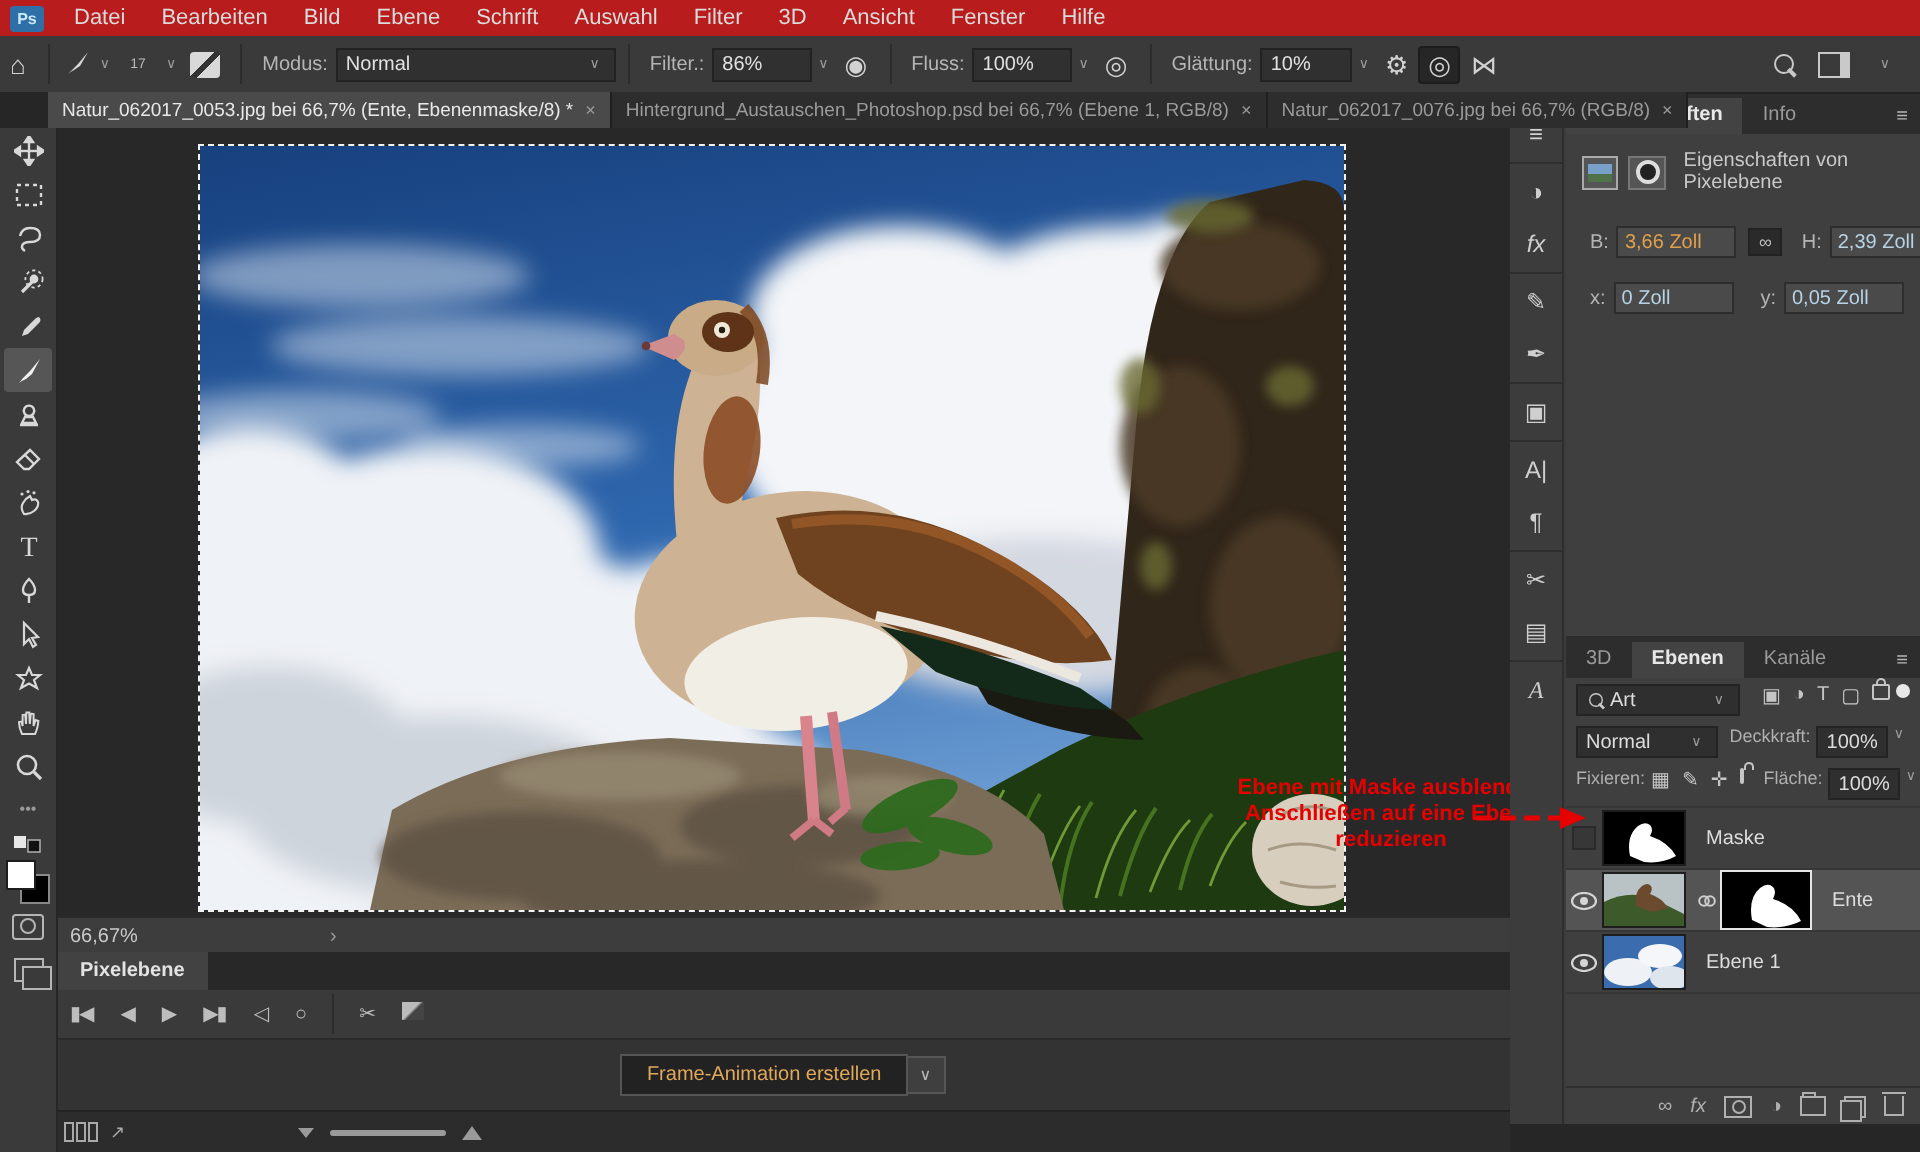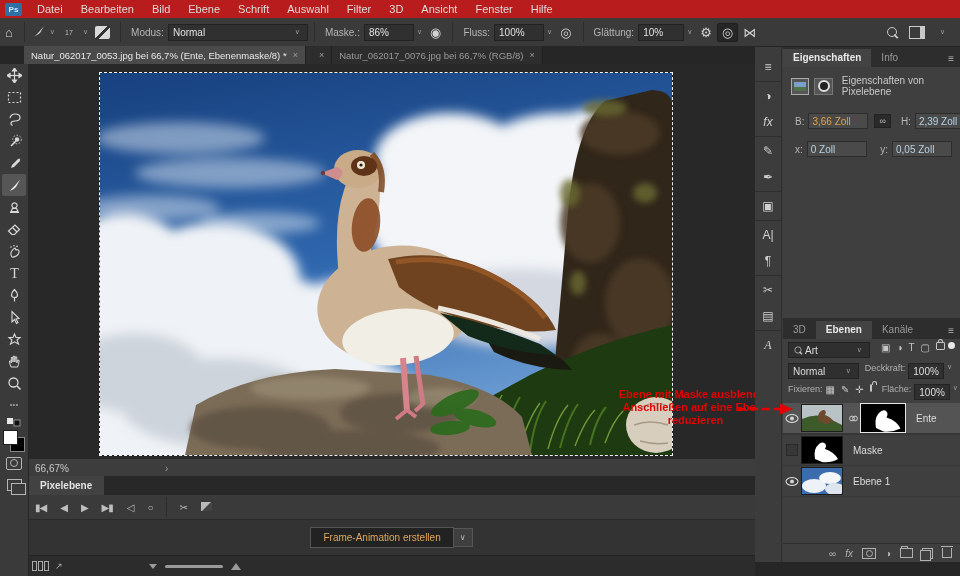--- a/index.html
+++ b/index.html
@@ -159,21 +159,21 @@
   </span>
   <span class="chev">∨</span>
   <span class="togglepanel"></span>
   <span class="obsep"></span>
   <span class="plabel">Modus:</span>
   <span class="field" style="width:130px">
     <span>Normal</span>
     <span class="chev" style="margin-left:auto">∨</span>
   </span>
   <span class="obsep"></span>
-  <span class="plabel">Maske.:</span>
+  <span class="plabel">Filter.:</span>
   <span class="field" style="width:40px">
       <span>86%</span>
     </span>
   <span class="chev">∨</span>
   <span class="obicon">◉</span>
   <span class="obsep"></span>
   <span class="plabel">Fluss:</span>
   <span class="field" style="width:40px">
       <span>100%</span>
     </span>
@@ -194,20 +194,21 @@
     <span class="chev">∨</span>
   </span>
 </div>
 
 <div id="tabbar" class="abs">
   <div class="dtab active">
     <span>Natur_062017_0053.jpg bei 66,7% (Ente, Ebenenmaske/8) *</span>
     <span class="x">×</span>
   </div>
   <div class="dtab">
+    <span>Hintergrund_Austauschen_Photoshop.psd bei 66,7% (Ebene 1, RGB/8)</span>
     <span class="x">×</span>
   </div>
   <div class="dtab">
     <span>Natur_062017_0076.jpg bei 66,7% (RGB/8)</span>
     <span class="x">×</span>
   </div>
 </div>
 
 <div id="toolbar" class="abs">
   <div class="tool">
@@ -607,20 +608,32 @@
       <span class="licon">✎</span>
       <span class="licon">✛</span>
       <span class="minilock"></span>
       <span class="lsmall" style="margin-left:7px">Fläche:</span>
       <span class="dd" style="margin-left:3px">
           <span>100%</span>
         </span>
       <span class="chev">∨</span>
     </div>
 
+    <div class="layer" style="border-top:1px solid #363636">
+      <span class="eyebox">
+          <span class="cbx"></span>
+        </span>
+      <span class="lthumb">
+        <svg width="40" height="26">
+            <rect width="40" height="26" fill="#000"></rect>
+            <path d="M13 22 q-2 -10 4 -15 q3.5 -2.5 6 -0.5 q2 2 0 5.5 q9 3 13 10 q-7 4 -16 3 z" fill="#fff"></path>
+          </svg>
+      </span>
+      <span class="lname">Maske</span>
+    </div>
     <div class="layer sel">
       <span class="eyebox">
         <svg width="14" height="9">
             <ellipse cx="7" cy="4.5" rx="6" ry="4" fill="none" stroke="#d5d5d5" stroke-width="1.1"></ellipse>
             <circle cx="7" cy="4.5" r="2" fill="#d5d5d5"></circle>
           </svg>
       </span>
       <span class="lthumb">
         <svg width="40" height="26">
             <rect width="40" height="26" fill="#b9c3c6"></rect>
@@ -633,32 +646,20 @@
           <circle cx="6" cy="4.5" r="2.4" fill="none" stroke="#cfcfcf" stroke-width="1"></circle>
         </svg>
       <span class="lthumb mthumb" style="width:44px;height:28px">
         <svg width="44" height="28">
             <rect width="44" height="28" fill="#000"></rect>
             <path d="M15 24 q-2 -11 4 -16 q4 -3 6.5 -0.5 q2 2 0 6 q10 3 14 11 q-8 4 -17 3 z" fill="#fff"></path>
           </svg>
       </span>
       <span class="lname">Ente</span>
     </div>
-    <div class="layer" style="border-top:1px solid #363636">
-      <span class="eyebox">
-          <span class="cbx"></span>
-        </span>
-      <span class="lthumb">
-        <svg width="40" height="26">
-            <rect width="40" height="26" fill="#000"></rect>
-            <path d="M13 22 q-2 -10 4 -15 q3.5 -2.5 6 -0.5 q2 2 0 5.5 q9 3 13 10 q-7 4 -16 3 z" fill="#fff"></path>
-          </svg>
-      </span>
-      <span class="lname">Maske</span>
-    </div>
     <div class="layer">
       <span class="eyebox">
         <svg width="14" height="9">
             <ellipse cx="7" cy="4.5" rx="6" ry="4" fill="none" stroke="#d5d5d5" stroke-width="1.1"></ellipse>
             <circle cx="7" cy="4.5" r="2" fill="#d5d5d5"></circle>
           </svg>
       </span>
       <span class="lthumb">
         <svg width="40" height="26">
             <rect width="40" height="26" fill="#3a6cae"></rect>

